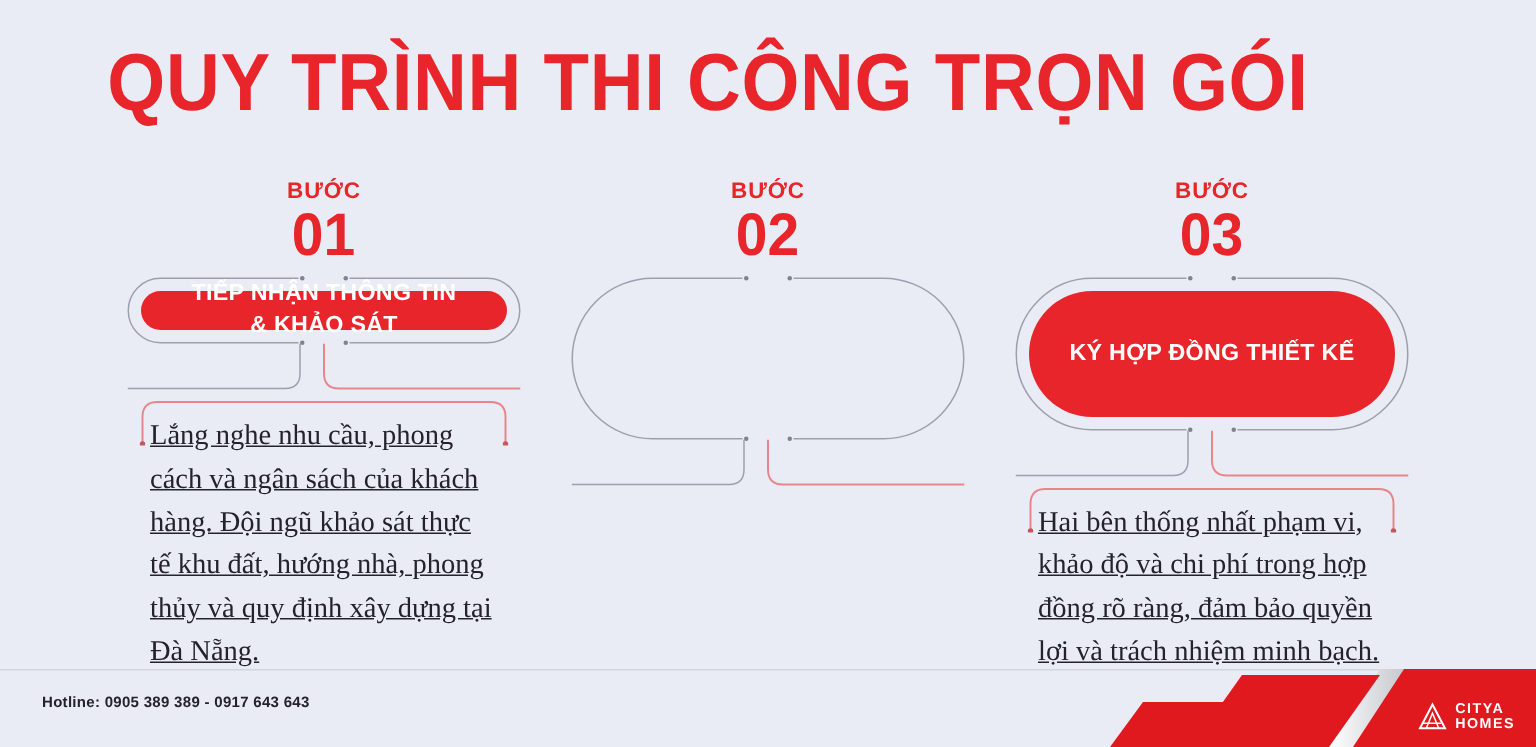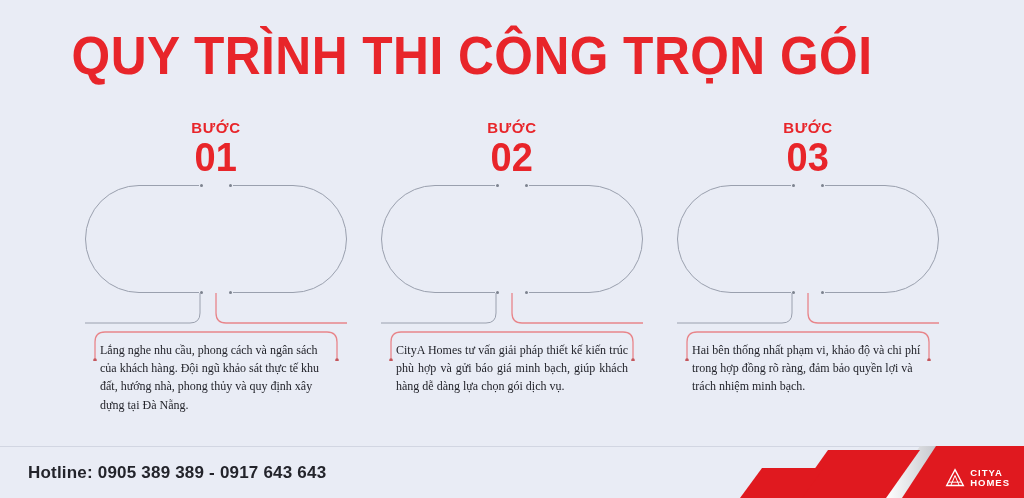--- a/index.html
+++ b/index.html
@@ -158,25 +158,26 @@
   .desc-frame {
     position: absolute;
     top: 0;
     left: 0;
     width: 252px;
     height: 34px;
     pointer-events: none;
   }
   .desc-text {
     font-family: "Liberation Serif", serif;
-    font-size: 12px;
+    font-size: 19px;
     line-height: 1.52;
     color: #23242b;
     padding: 14px 10px 0 10px;
     text-align: justify;
+    text-decoration: underline;
   }
   .desc-text.c1 { text-align: left; }
   .desc-text.c3 { text-align: left; }
 
   
   .footer {
     position: absolute;
     left: 0;
     bottom: 0;
     width: 1024px;
@@ -189,21 +190,21 @@
     width: 1024px;
     height: 1px;
     background: #d2d6e2;
   }
   .hotline {
     position: absolute;
     left: 28px;
     top: 17px;
     font-family: "Liberation Sans Narrow", "Liberation Sans", sans-serif;
     font-weight: 700;
-    font-size: 17px;
+    font-size: 10px;
     letter-spacing: 0.2px;
     color: #23242b;
   }
   .footer-art {
     position: absolute;
     right: 0;
     bottom: 0;
     width: 300px;
     height: 52px;
     overflow: hidden;
@@ -255,20 +256,24 @@
     </div>
 
     <div class="pill-area">
       <div class="ring"></div>
       <div class="ring-gap top"></div>
       <div class="ring-gap bottom"></div>
       <div class="ring-dot t-l"></div>
       <div class="ring-dot t-r"></div>
       <div class="ring-dot b-l"></div>
       <div class="ring-dot b-r"></div>
+      <div class="pill">
+        <span class="pill-text">TIẾP NHẬN THÔNG TIN
+&amp; KHẢO SÁT</span>
+      </div>
     </div>
 
     <div class="connector">
       <svg width="262" height="36" viewBox="0 0 262 36" fill="none" xmlns="http://www.w3.org/2000/svg">
         <path d="M115 0 L115 20 Q115 30 105 30 L0 30" stroke="#9aa0ae" stroke-width="1" fill="none"></path>
         <path d="M131 0 L131 20 Q131 30 141 30 L262 30" stroke="#e8858a" stroke-width="1.3" fill="none"></path>
       </svg>
     </div>
 
     <div class="desc-wrap">
@@ -298,45 +303,40 @@
       <div class="ring-dot b-r"></div>
     </div>
 
     <div class="connector">
       <svg width="262" height="36" viewBox="0 0 262 36" fill="none" xmlns="http://www.w3.org/2000/svg">
         <path d="M115 0 L115 20 Q115 30 105 30 L0 30" stroke="#9aa0ae" stroke-width="1" fill="none"></path>
         <path d="M131 0 L131 20 Q131 30 141 30 L262 30" stroke="#e8858a" stroke-width="1.3" fill="none"></path>
       </svg>
     </div>
 
-    <div class="desc-wrap">
-      <svg class="desc-frame" width="252" height="34" viewBox="0 0 252 34" fill="none" xmlns="http://www.w3.org/2000/svg">
-        <path d="M5 33 L5 15 Q5 5 15 5 L237 5 Q247 5 247 15 L247 33" stroke="#e8858a" stroke-width="1.3" fill="none"></path>
-        <circle cx="5" cy="33" r="1.8" fill="#c4565c"></circle>
-        <circle cx="247" cy="33" r="1.8" fill="#c4565c"></circle>
-      </svg>
-      <div class="desc-text">CityA Homes tư vấn giải pháp thiết kế kiến trúc phù hợp và gửi báo giá minh bạch, giúp khách hàng dễ dàng lựa chọn gói dịch vụ.</div>
-    </div>
   </div>
 
   <div class="col c3">
 
     <div class="step-block">
       <span class="step-word">BƯỚC</span>
       <span class="step-num">03</span>
     </div>
 
     <div class="pill-area">
       <div class="ring"></div>
       <div class="ring-gap top"></div>
       <div class="ring-gap bottom"></div>
       <div class="ring-dot t-l"></div>
       <div class="ring-dot t-r"></div>
       <div class="ring-dot b-l"></div>
       <div class="ring-dot b-r"></div>
+      <div class="pill">
+        <span class="pill-text">KÝ HỢP ĐỒNG THIẾT KẾ</span>
+      </div>
     </div>
 
     <div class="connector">
       <svg width="262" height="36" viewBox="0 0 262 36" fill="none" xmlns="http://www.w3.org/2000/svg">
         <path d="M115 0 L115 20 Q115 30 105 30 L0 30" stroke="#9aa0ae" stroke-width="1" fill="none"></path>
         <path d="M131 0 L131 20 Q131 30 141 30 L262 30" stroke="#e8858a" stroke-width="1.3" fill="none"></path>
       </svg>
     </div>
 
     <div class="desc-wrap">

